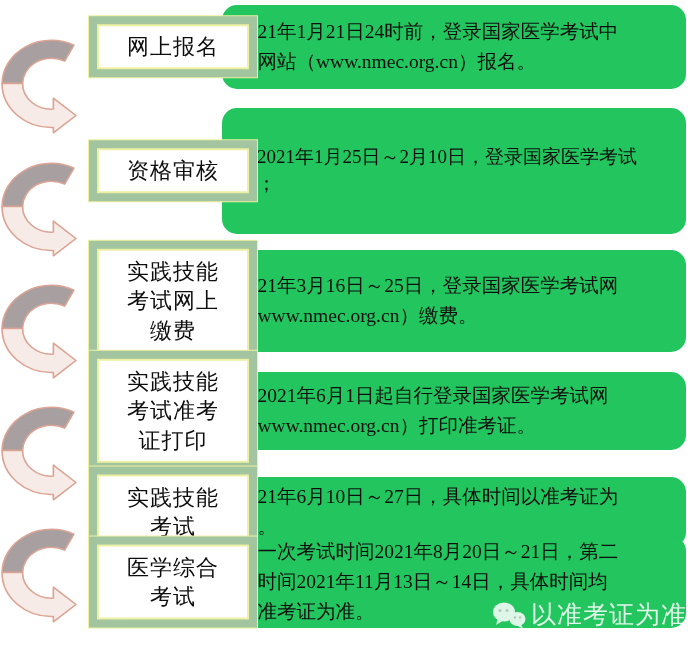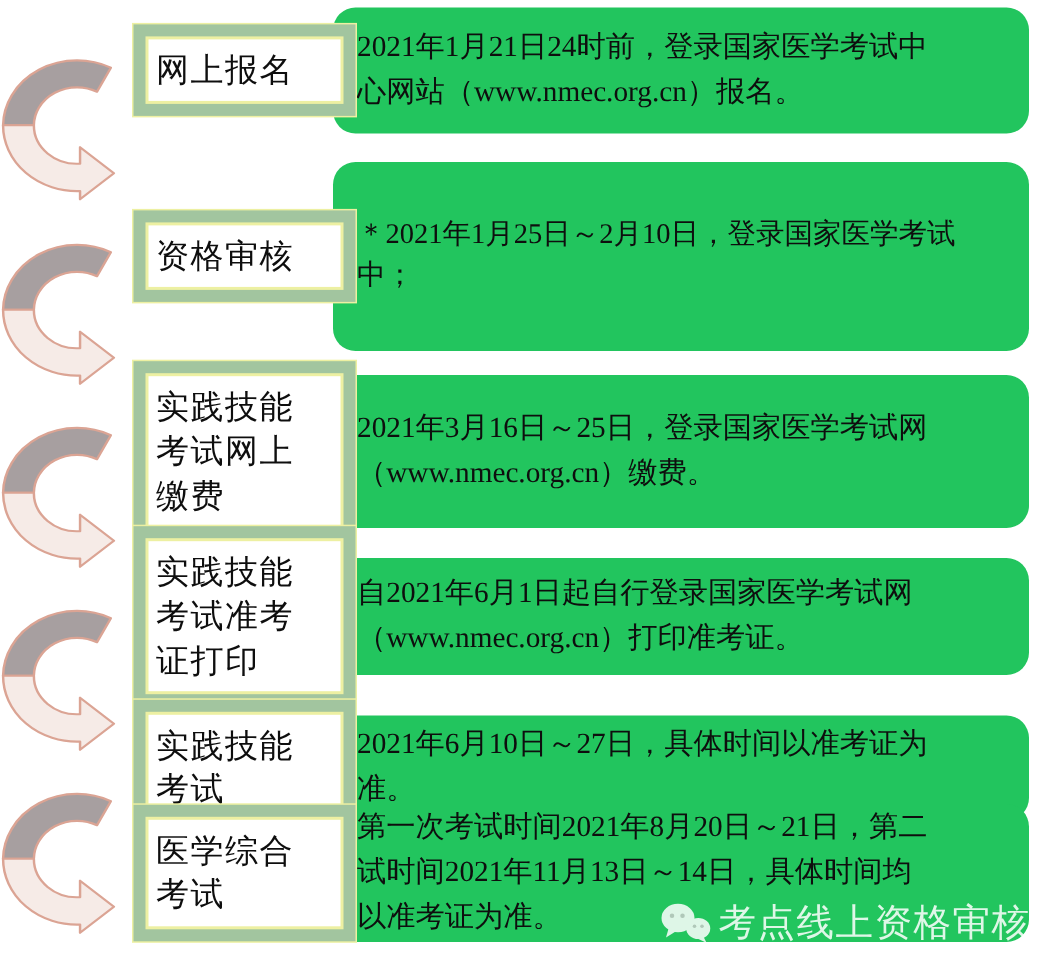--- a/index.html
+++ b/index.html
@@ -32,22 +32,22 @@
   }
   .detail {
     font-size:19.5px; line-height:1.55; white-space:pre-line; margin:0;
   }
   .bullets p {
     margin:4px 0; font-size:19px; line-height:1.4; white-space:pre-line;
   }
   .label {
     position:absolute; left:99px; width:118px; top:50%;
     transform:translateY(-50%);
-    background:#ffffff; text-align:left;
-    padding:6px 5px; font-size:22px; line-height:1.34;
+    background:#ffffff; text-align:center;
+    padding:6px 15px; font-size:22px; line-height:1.34;
     white-space:pre-line; letter-spacing:1px;
     box-shadow: 0 0 0 2px #edf0a2, 0 0 0 10px #a2c59f, 0 0 0 11px #edf0a2;
   }
   
   .watermark {
     position:absolute; top:598px; right:6px;
     display:flex; align-items:center; gap:5px;
     color:rgba(255,255,255,0.85);
     font-size:25px; letter-spacing:1px;
     font-family:"Liberation Sans","DejaVu Sans",sans-serif;
@@ -139,16 +139,16 @@
     <svg width="34" height="28" viewBox="0 0 34 28">
       <ellipse cx="12" cy="11" rx="11" ry="9.5" fill="#ffffff"></ellipse>
       <path d="M 6 17 L 4 24 L 12 19 Z" fill="#ffffff"></path>
       <circle cx="8" cy="9.5" r="1.5" fill="#c9c9c9"></circle>
       <circle cx="15" cy="9.5" r="1.5" fill="#c9c9c9"></circle>
       <ellipse cx="25.5" cy="18" rx="8" ry="7" fill="#ffffff"></ellipse>
       <path d="M 29 23.5 L 31 27.5 L 24.5 24.5 Z" fill="#ffffff"></path>
       <circle cx="23" cy="16.5" r="1.2" fill="#c9c9c9"></circle>
       <circle cx="28" cy="16.5" r="1.2" fill="#c9c9c9"></circle>
     </svg>
-    <span>考点线上资格审核</span>
+    <span>以准考证为准</span>
   </div>
 
 </div>
 
 </body></html>

